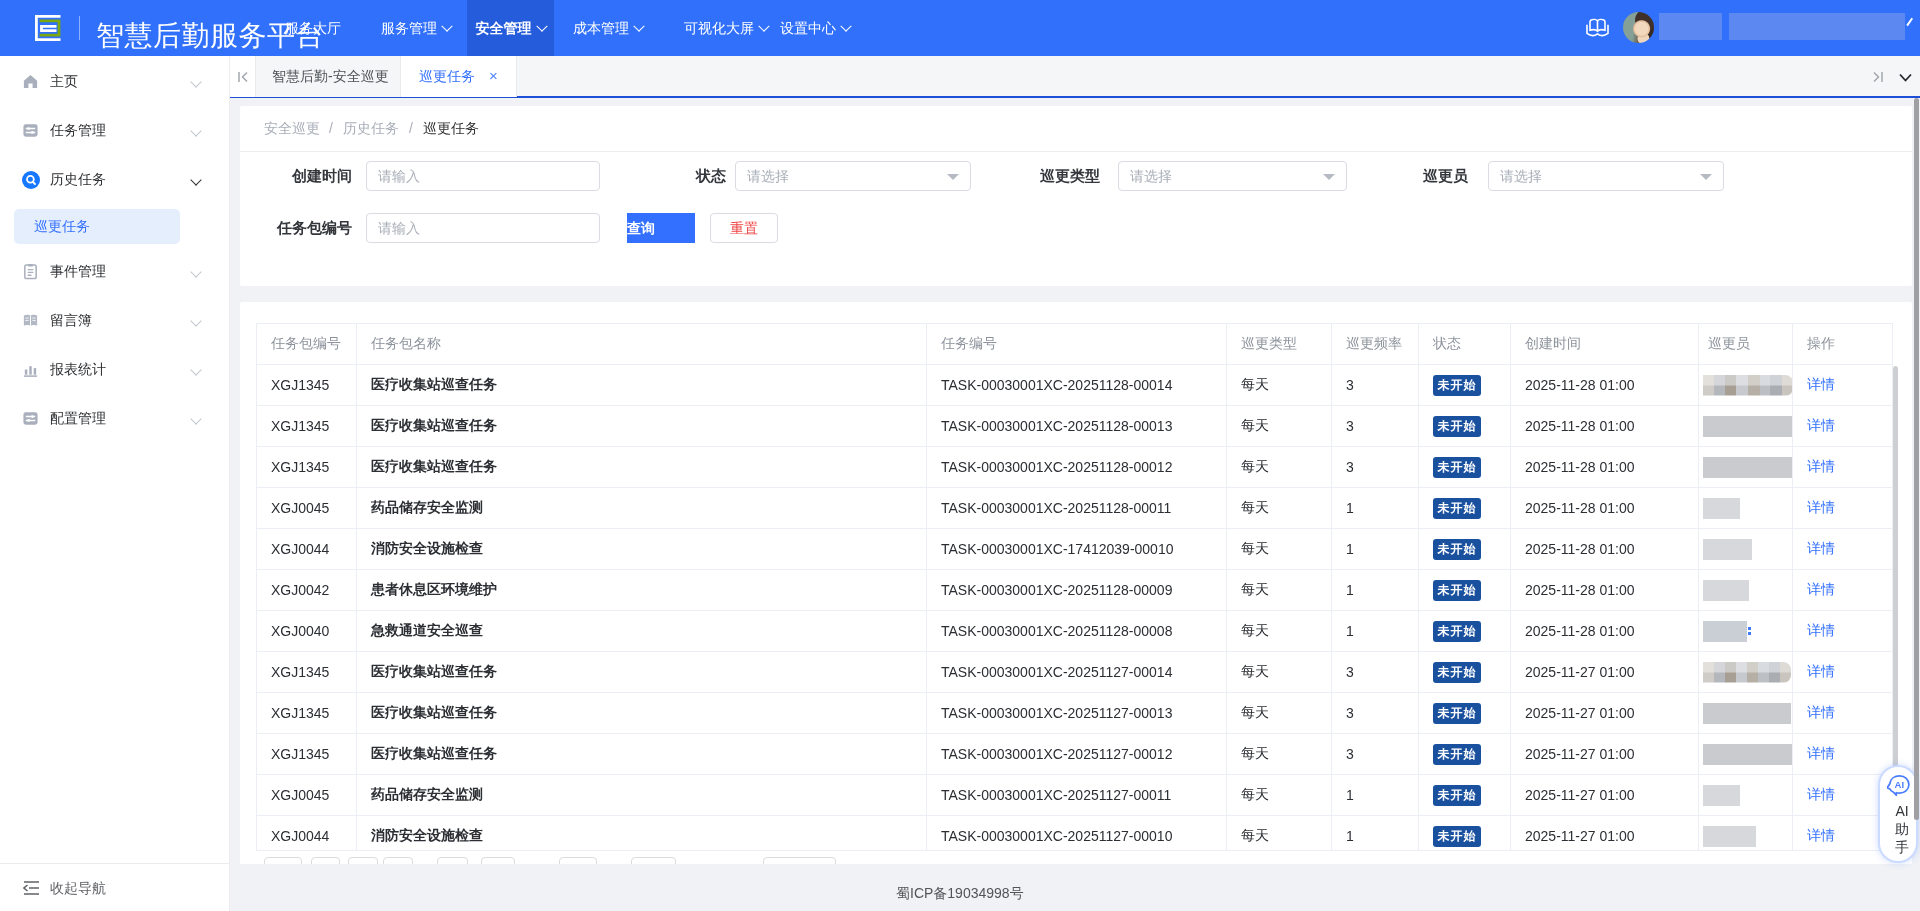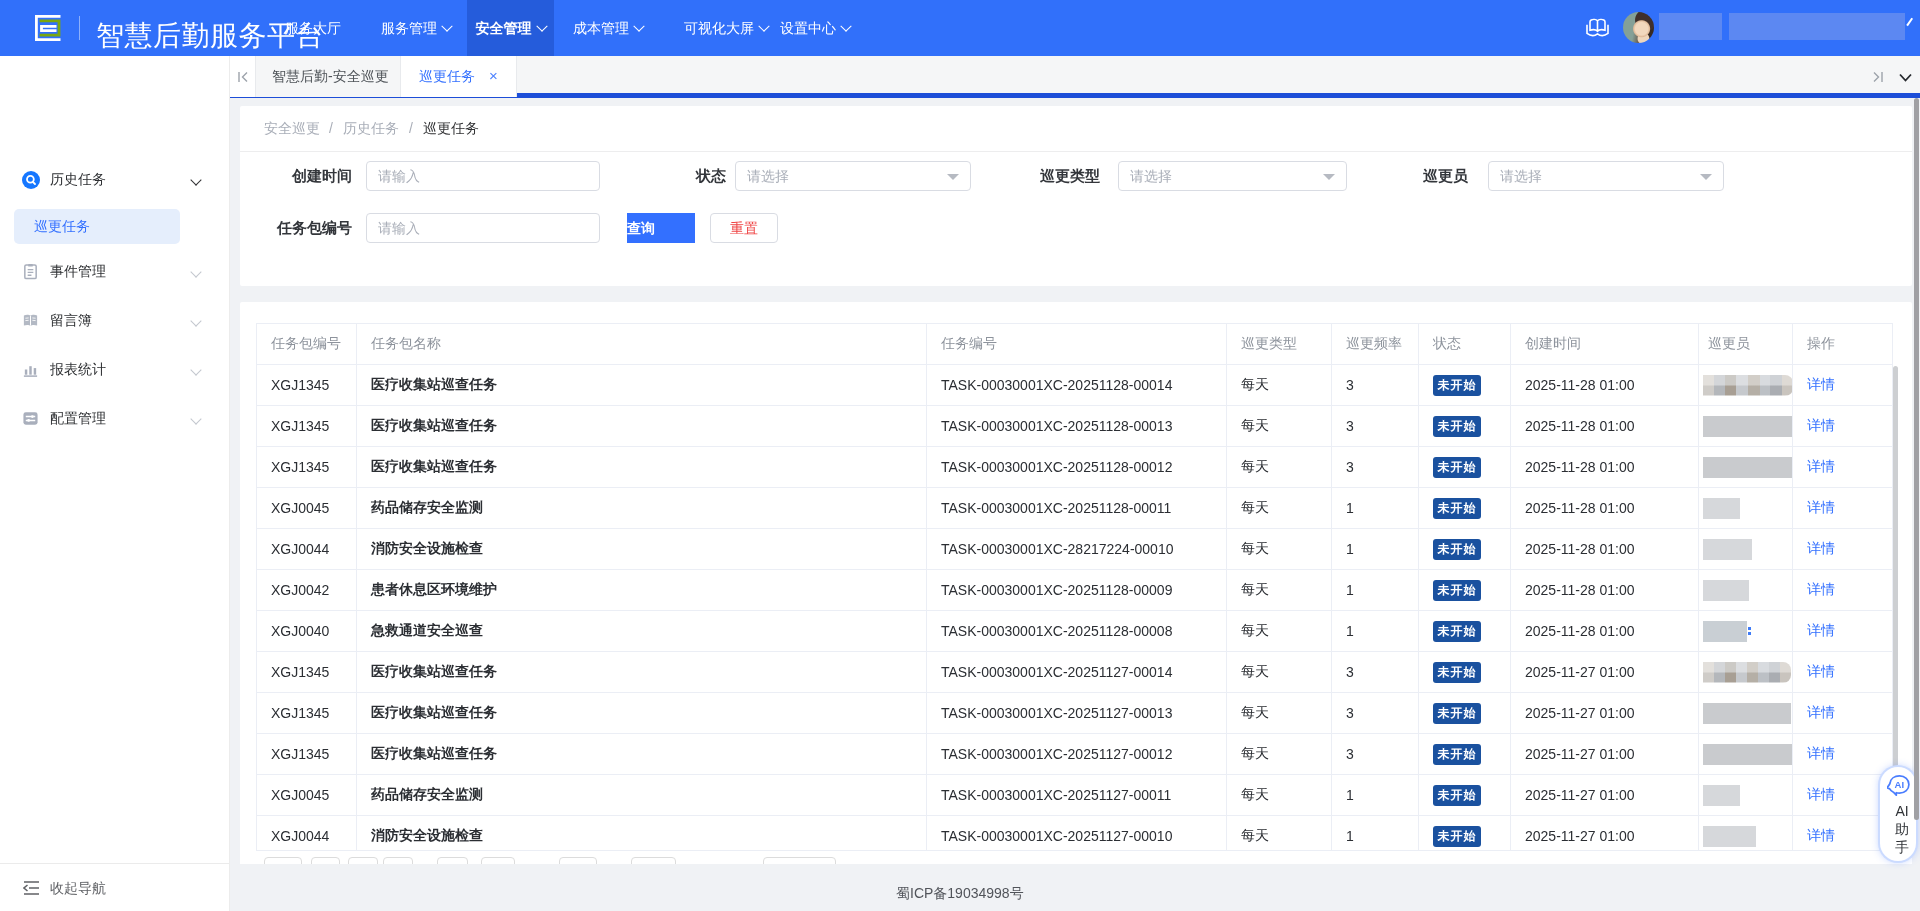--- a/index.html
+++ b/index.html
@@ -23,21 +23,21 @@
 .menuitem .icon { position:absolute; left:22px; top:16px; width:17px; height:17px; }
 .menuitem .txt { position:absolute; left:50px; top:0; line-height:49px; font-size:14px; color:#2E3033; }
 .menuitem .chev { position:absolute; right:30px; top:21px; width:8px; height:8px; border-right:1.4px solid #C3C7CE; border-bottom:1.4px solid #C3C7CE; transform:rotate(45deg); }
 .menuitem .chev.dark { border-color:#303133; }
 #submenu-active { position:absolute; left:14px; top:153px; width:166px; height:35px; background:#E5EEFC; border-radius:5px; }
 #submenu-active .txt { position:absolute; left:20px; top:0; line-height:35px; font-size:14px; color:#3370FF; }
 #side-foot { position:absolute; left:0; top:807px; width:229px; height:48px; border-top:1px solid #EBEBEB; background:#fff; }
 #side-foot .txt { position:absolute; left:50px; top:0; line-height:48px; font-size:14px; color:#606266; }
 
 
-#tabbar { position:absolute; left:230px; top:56px; width:1690px; height:42px; background:#F5F6F7; border-bottom:5px solid #1d4ed8; z-index:10; }
+#tabbar { position:absolute; left:230px; top:56px; width:1690px; height:42px; background:#F5F6F7; border-bottom:2px solid #1d4ed8; z-index:10; }
 #tabbar .seg { position:absolute; top:0; height:41px; border-right:1px solid #E8EAED; }
 #tab-coll { left:0; width:26px; background:#fff; }
 #tab1 { left:26px; width:145px; background:#F5F6F7; }
 #tab1 .t { position:absolute; left:16px; top:0; line-height:41px; font-size:14px; color:#4E5358; white-space:nowrap; }
 #tab2 { left:171px; width:116px; background:#fff; }
 #tab2 .t { position:absolute; left:18px; top:0; line-height:41px; font-size:14px; color:#3370FF; white-space:nowrap; }
 #tab2 .x { position:absolute; left:88px; top:0; line-height:40px; font-size:15px; color:#4D82FF; }
 
 
 #content { position:absolute; left:230px; top:98px; width:1690px; height:813px; background:#F0F2F5; }
@@ -102,20 +102,37 @@
     <path d="M12.5 3.8 C11 2.3 8 2.1 6.2 3 C5.4 3.4 5 4.1 5 5 L5 13.2 C8.2 12.2 10.9 12.6 12.5 14.3 C14.1 12.6 16.8 12.2 20 13.2 L20 5 C20 4.1 19.6 3.4 18.8 3 C17 2.1 14 2.3 12.5 3.8 L12.5 14.3" fill="none" stroke="#fff" stroke-width="1.6"></path>
     <path d="M2 7.8 L2 16.4 C5.4 18.9 9.6 19.1 12.5 16.9 C15.4 19.1 19.6 18.9 23 16.4 L23 7.8" fill="none" stroke="#fff" stroke-width="1.6"></path>
   </svg>
   <div class="abs" style="left:1623px;top:12px;width:31px;height:31px;border-radius:50%;background:radial-gradient(circle at 60% 54%, #f2d8bd 0 25%, #e0ba98 32%, rgba(0,0,0,0) 36%),radial-gradient(circle at 66% 86%, #eed6bc 0 16%, rgba(0,0,0,0) 19%),radial-gradient(circle at 74% 26%, #40302a 0 32%, rgba(0,0,0,0) 35%),radial-gradient(circle at 90% 62%, #382a22 0 30%, rgba(0,0,0,0) 33%),linear-gradient(100deg, #84a097 0 38%, #63493c 62%, #55413a 100%)"></div>
   <div id="nav-blur1"></div>
   <div id="nav-blur2"></div>
   <div class="abs" style="left:1905px;top:21px;width:9px;height:1.6px;background:#fff;transform:rotate(-55deg)"></div>
 </div>
 
 <div id="sidebar">
+  <div class="menuitem" style="top:1px">
+    <svg class="icon" viewBox="0 0 18 18">
+        <path d="M9 2 L16 8.2 L16 16 L11.2 16 L11.2 11 L6.8 11 L6.8 16 L2 16 L2 8.2 Z" fill="#A9AFBC"></path>
+      </svg>
+    <div class="txt">主页</div>
+      <div class="chev"></div>
+  </div>
+  <div class="menuitem" style="top:50px">
+    <svg class="icon" viewBox="0 0 18 18">
+        <rect x="1.5" y="2.5" width="15" height="13" rx="2.5" fill="#A9AFBC"></rect>
+        <path d="M4 7 L14 7 M4 11 L14 11" stroke="#fff" stroke-width="1.6"></path>
+        <circle cx="7" cy="7" r="1.5" fill="#fff"></circle>
+        <circle cx="11" cy="11" r="1.5" fill="#fff"></circle>
+      </svg>
+    <div class="txt">任务管理</div>
+      <div class="chev"></div>
+  </div>
   <div class="menuitem" style="top:99px">
     <svg class="icon" style="width:18px;height:18px" viewBox="0 0 18 18">
         <circle cx="9" cy="9" r="9" fill="#1677FF"></circle>
         <circle cx="8.4" cy="8.2" r="3.4" fill="none" stroke="#fff" stroke-width="1.8"></circle>
         <path d="M10.8 10.8 L13 13" stroke="#fff" stroke-width="1.8" stroke-linecap="round"></path>
       </svg>
     <div class="txt">历史任务</div>
       <div class="chev dark"></div>
   </div>
   <div id="submenu-active">
@@ -280,21 +297,21 @@
               <td>每天</td>
               <td>1</td>
               <td><span class="badge">未开始</span></td>
               <td>2025-11-28 01:00</td>
               <td><span class="blur small" style="width:37px"></span></td>
               <td><span class="detail">详情</span></td>
             </tr>
       <tr>
               <td>XGJ0044</td>
               <td class="bname">消防安全设施检查</td>
-              <td>TASK-00030001XC-28217224-00010</td>
+              <td>TASK-00030001XC-17412039-00010</td>
               <td>每天</td>
               <td>1</td>
               <td><span class="badge">未开始</span></td>
               <td>2025-11-28 01:00</td>
               <td><span class="blur small" style="width:49px"></span></td>
               <td><span class="detail">详情</span></td>
             </tr>
       <tr>
               <td>XGJ0042</td>
               <td class="bname">患者休息区环境维护</td>

